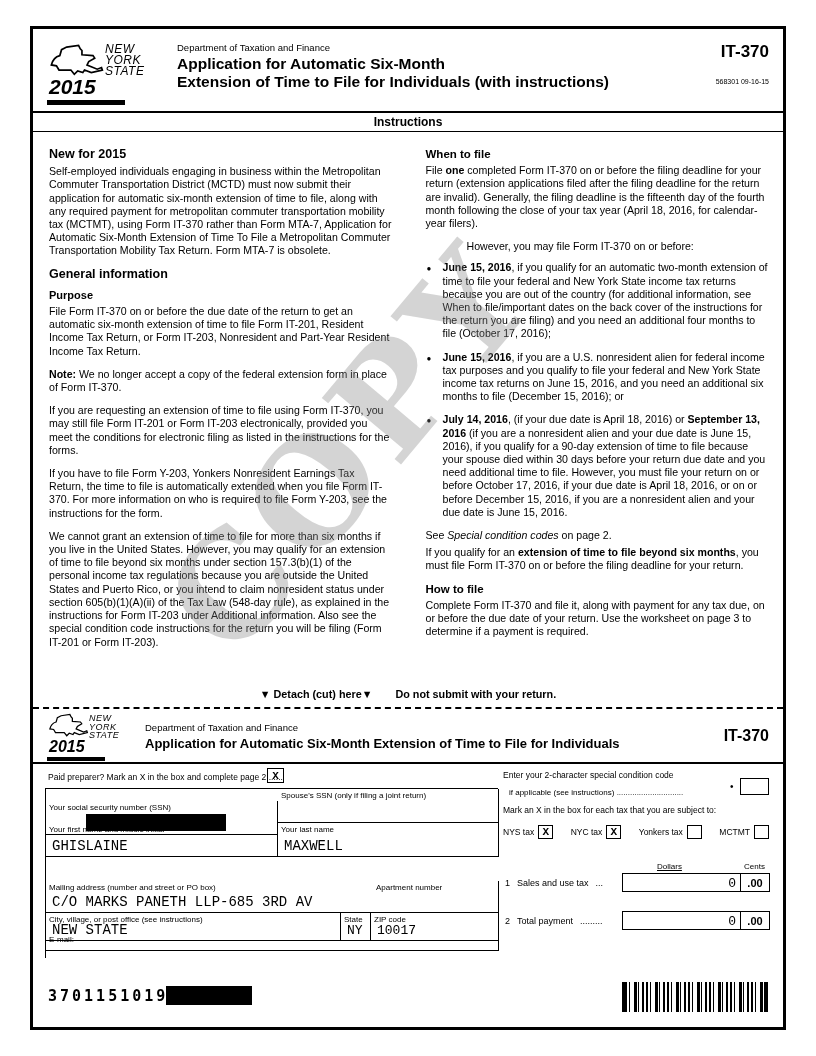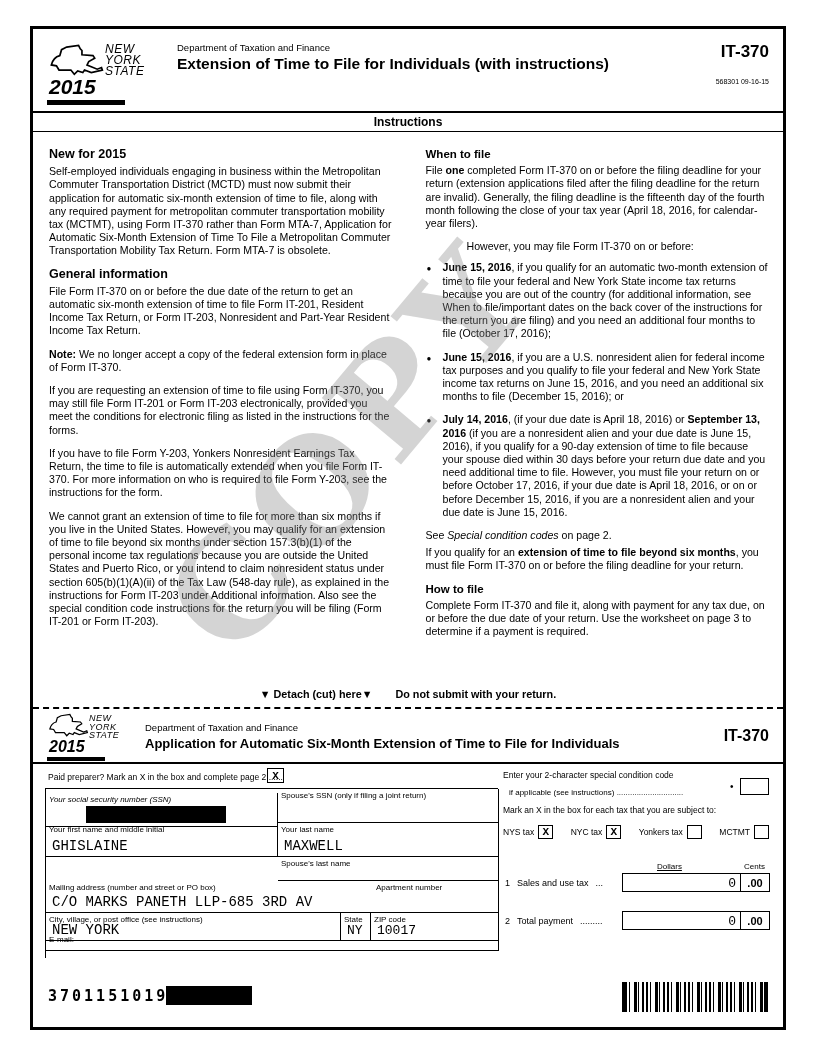--- a/index.html
+++ b/index.html
@@ -68,21 +68,21 @@
   
   .formarea { position:absolute; left:45px; top:768px; width:726px; height:214px; font-size:8.5px; }
   .pp-label { position:absolute; left:3px; top:4px; font-size:8.5px; }
   .pp-box { position:absolute; left:222px; top:0; width:17px; height:15px; border:1px solid #000; text-align:center;
             font-family:"Liberation Mono", monospace; font-size:11px; font-weight:bold; line-height:14px; }
 
   .ftable { position:absolute; left:0; top:20px; width:453px; height:170px; border-top:1px solid #000; border-left:1px solid #000; }
   .cell { position:absolute; border-right:1px solid #000; border-bottom:1px solid #000; }
   .cell .lbl { font-size:8px; padding:2px 3px 0; white-space:nowrap; overflow:hidden; }
   .cell .val { position:absolute; left:6px; bottom:2px; font-family:"Liberation Mono", monospace; font-size:14px; white-space:nowrap; }
-  .c-ssn1 { left:0; top:4px; width:232px; height:34px;font-style:italic; }
+  .c-ssn1 { left:0; top:12px; width:232px; height:34px; }
   .c-ssn2 { left:232px; top:0; width:221px; height:34px; }
   .c-fn   { left:0; top:34px; width:232px; height:34px; }
   .c-ln   { left:232px; top:34px; width:221px; height:34px; }
   .c-sfn  { left:0; top:68px; width:232px; height:24px; }
   .c-sln  { left:232px; top:68px; width:221px; height:24px; }
   .c-mail { left:0; top:92px; width:453px; height:32px; }
   .c-city { left:0; top:124px; width:295px; height:28px; }
   .c-st   { left:295px; top:124px; width:30px; height:28px; }
   .c-zip  { left:325px; top:124px; width:128px; height:28px; }
   .c-mailv{ font-size:14px !important; }
@@ -140,37 +140,39 @@
         <div class="logo-words">
           <div>NEW</div>
           <div>YORK</div>
           <div>STATE</div>
         </div>
       </div>
       <div class="logo-year">2015</div>
     </div>
     <div class="hdr-text">
       <div class="hdr-dept">Department of Taxation and Finance</div>
+      <div class="hdr-title">Application for Automatic Six-Month</div>
       <div class="hdr-title">Extension of Time to File for Individuals (with instructions)</div>
     </div>
     <div class="hdr-num">
       <div class="hdr-it370">IT-370</div>
       <div class="hdr-code">568301 09-16-15</div>
     </div>
   </div>
 
   <div class="rule-a"></div>
   <div class="instr-head">Instructions</div>
   <div class="rule-b"></div>
 
   <div class="cols">
     <div class="col">
       <div class="sec-h first">New for 2015</div>
       <p>Self-employed individuals engaging in business within the Metropolitan Commuter Transportation District (MCTD) must now submit their application for automatic six-month extension of time to file, along with any required payment for metropolitan commuter transportation mobility tax (MCTMT), using Form IT-370 rather than Form MTA-7, Application for Automatic Six-Month Extension of Time To File a Metropolitan Commuter Transportation Mobility Tax Return. Form MTA-7 is obsolete.</p>
       <div class="sec-h">General information</div>
+      <div class="sub-h">Purpose</div>
       <p>File Form IT-370 on or before the due date of the return to get an automatic six-month extension of time to file Form IT-201, Resident Income Tax Return, or Form IT-203, Nonresident and Part-Year Resident Income Tax Return.</p>
       <p><span class="bd">Note:</span><span> We no longer accept a copy of the federal extension form in place of Form IT-370.</span></p>
       <p>If you are requesting an extension of time to file using Form IT-370, you may still file Form IT-201 or Form IT-203 electronically, provided you meet the conditions for electronic filing as listed in the instructions for the forms.</p>
       <p>If you have to file Form Y-203, Yonkers Nonresident Earnings Tax Return, the time to file is automatically extended when you file Form IT-370. For more information on who is required to file Form Y-203, see the instructions for the form.</p>
       <p>We cannot grant an extension of time to file for more than six months if you live in the United States. However, you may qualify for an extension of time to file beyond six months under section 157.3(b)(1) of the personal income tax regulations because you are outside the United States and Puerto Rico, or you intend to claim nonresident status under section 605(b)(1)(A)(ii) of the Tax Law (548-day rule), as explained in the instructions for Form IT-203 under Additional information. Also see the special condition code instructions for the return you will be filing (Form IT-201 or Form IT-203).</p>
     </div>
     <div class="col">
       <div class="sub-h" style="margin-top:0; font-size:11.5px;">When to file</div>
       <p><span>File </span><span class="bd">one</span><span> completed Form IT-370 on or before the filing deadline for your return (extension applications filed after the filing deadline for the return are invalid). Generally, the filing deadline is the fifteenth day of the fourth month following the close of your tax year (April 18, 2016, for calendar-year filers).</span></p>
       <p style="margin-bottom:8px;padding-left:41px;">However, you may file Form IT-370 on or before:</p>
@@ -232,31 +234,28 @@
         <div class="lbl">Spouse's SSN (only if filing a joint return)</div>
       </div>
       <div class="cell c-fn">
         <div class="lbl">Your first name and middle initial</div>
         <div class="val">GHISLAINE</div>
       </div>
       <div class="cell c-ln">
         <div class="lbl">Your last name</div>
         <div class="val">MAXWELL</div>
       </div>
-      <div class="cell c-sln">
-        <div class="lbl">Spouse's last name</div>
-      </div>
       <div class="cell c-mail">
         <div class="lbl">Mailing address (number and street or PO box)</div>
         <div class="apt-lbl">Apartment number</div>
         <div class="val c-mailv">C/O MARKS PANETH LLP-685 3RD AV</div>
       </div>
       <div class="cell c-city">
         <div class="lbl">City, village, or post office (see instructions)</div>
-        <div class="val">NEW YORK</div>
+        <div class="val">NEW STATE</div>
       </div>
       <div class="cell c-st">
         <div class="lbl">State</div>
         <div class="val" style="font-size:13px;">NY</div>
       </div>
       <div class="cell c-zip">
         <div class="lbl">ZIP code</div>
         <div class="val" style="font-size:13px;">10017</div>
       </div>
       <div class="cell c-email">

